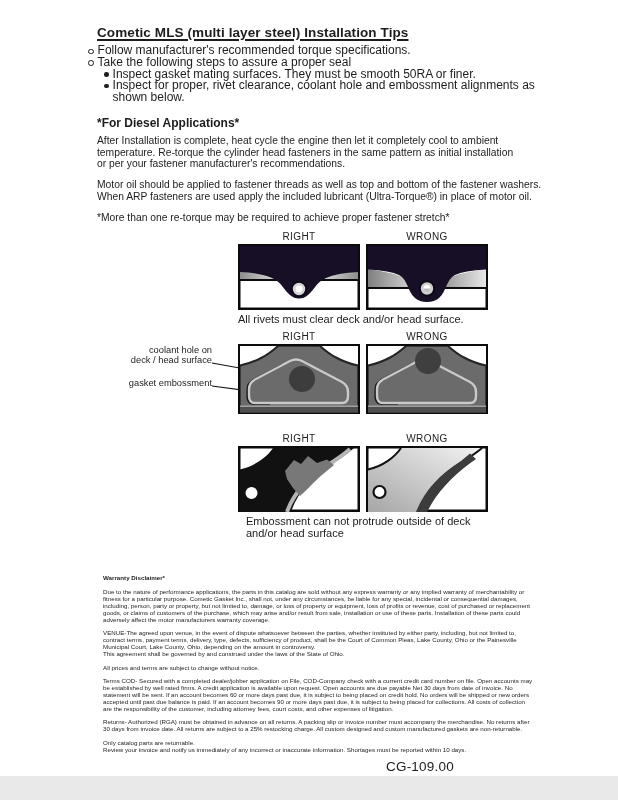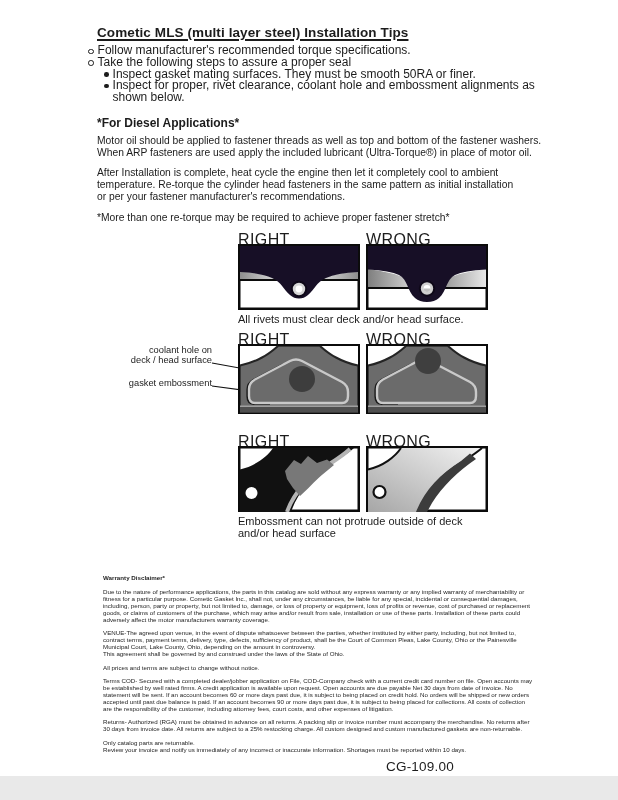--- a/index.html
+++ b/index.html
@@ -23,21 +23,21 @@
   }
   .bullets{position:absolute;left:88px;top:45px;width:480px;font-size:12px;line-height:11.8px;}
   .b-row{display:flex;}
   .b-dot{width:3.6px;height:3.6px;border:1px solid var(--ink);border-radius:50%;margin:3.6px 4px 0 0;flex:none;}
   .sub{margin-left:16px;}
   .sub-dot{width:4.6px;height:4.6px;background:var(--ink);border-radius:50%;margin:3.4px 4px 0 0;flex:none;}
   .diesel{position:absolute;left:97px;top:118px;width:452px;font-size:10.3px;line-height:11.8px;}
   .diesel-h{font-size:12px;font-weight:bold;margin:0 0 5px 0;}
   .para{margin:0 0 9px 0;}
   .note{margin-top:8px;}
-  .dg-label{position:absolute;width:122px;font-size:16px;letter-spacing:.4px;white-space:nowrap;}
+  .dg-label{position:absolute;width:122px;text-align:center;font-size:10px;letter-spacing:.4px;white-space:nowrap;}
   .panel{position:absolute;width:122px;}
   .panel svg{display:block;}
   .caption{position:absolute;font-size:11px;line-height:11.5px;white-space:nowrap;}
   .callout{position:absolute;left:118px;width:94px;text-align:right;font-size:9.3px;line-height:9.9px;}
   .leaders{position:absolute;left:210px;top:355px;}
   .disclaimer{position:absolute;left:103px;top:575px;width:416px;font-size:6.2px;line-height:6.95px;color:#242424;}
   .disc-h{font-weight:bold;margin:0 0 7px 0;}
   .d-para{margin:0 0 6.5px 0;}
   .d-para div{white-space:nowrap;}
   .page-code{position:absolute;left:386px;top:759px;font-size:13.5px;letter-spacing:.2px;}
@@ -64,27 +64,27 @@
     </div>
     <div class="b-row sub">
       <span class="sub-dot"></span>
       <span>Inspect for proper, rivet clearance, coolant hole and embossment alignments as shown below.</span>
     </div>
   </div>
 
   <div class="diesel">
     <div class="diesel-h">*For Diesel Applications*</div>
     <div class="para">
-        <div>Motor oil should be applied to fastener threads as well as top and bottom of the fastener washers.</div>
-        <div>When ARP fasteners are used apply the included lubricant (Ultra-Torque®) in place of motor oil.</div>
-      </div>
-    <div class="para">
         <div>After Installation is complete, heat cycle the engine then let it completely cool to ambient</div>
         <div>temperature. Re-torque the cylinder head fasteners in the same pattern as initial installation</div>
         <div>or per your fastener manufacturer's recommendations.</div>
+      </div>
+    <div class="para">
+        <div>Motor oil should be applied to fastener threads as well as top and bottom of the fastener washers.</div>
+        <div>When ARP fasteners are used apply the included lubricant (Ultra-Torque®) in place of motor oil.</div>
       </div>
     <div class="note">*More than one re-torque may be required to achieve proper fastener stretch*</div>
   </div>
 
   <div class="dg-label" style="left:238px;top:231px;">RIGHT</div>
   <div class="dg-label" style="left:366px;top:231px;">WRONG</div>
 
   <div class="panel" style="left:238px;top:244px;">
     <svg width="122" height="66" viewBox="0 0 122 66">
       <defs>
@@ -202,21 +202,21 @@
       </defs>
       <rect x="1.25" y="1.25" width="119.5" height="63.5" fill="#ffffff" stroke="#0b0b0b" stroke-width="2.5"></rect>
       <path d="M35,2 C29,11 17,20 2,23.5 L2,66 L53,66 C60,45 76,28 97,15.5 C104,11 111,6.5 116,2 Z" fill="url(#g3)"></path>
       <path d="M35,2 C29,11 17,20 2,23.5" fill="none" stroke="#111" stroke-width="2"></path>
       <path d="M53,66 C60,45 76,28 97,15.5 C104,11 111,6.5 116,2" fill="none" stroke="#111" stroke-width="2"></path>
       <path d="M50,66 C58,45 74,28 95,15 L104,7.5 L110,13 C92,25 76,41 66,57 L61,66 Z" fill="#3c3c3c"></path>
       <circle cx="13.5" cy="46" r="6" fill="#ffffff" stroke="#111" stroke-width="2.2"></circle>
     </svg>
   </div>
 
-  <div class="caption" style="left:238px;top:516px;">
+  <div class="caption" style="left:246px;top:516px;">
       <div>Embossment can not protrude outside of deck</div>
       <div>and/or head surface</div>
     </div>
 
   <div class="disclaimer">
     <div class="disc-h">Warranty Disclaimer*</div>
     <div class="d-para">
         <div>Due to the nature of performance applications, the parts in this catalog are sold without any express warranty or any implied warranty of merchantability or</div>
         <div>fitness for a particular purpose.  Cometic Gasket Inc., shall not, under any circumstances, be liable for any special, incidental or consequential damages,</div>
         <div>including, person, party or property, but not limited to, damage, or loss of property or equipment, loss of profits or revenue, cost of purchased or replacement</div>

